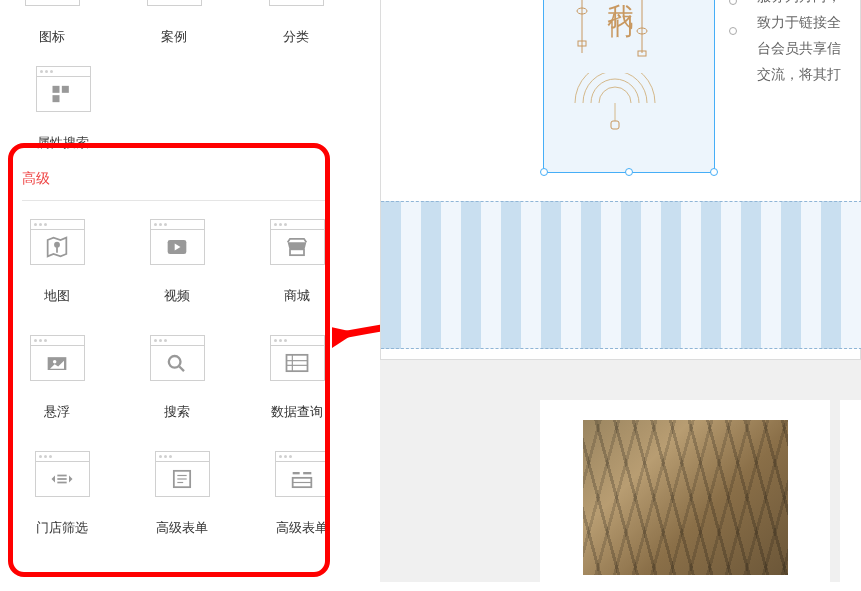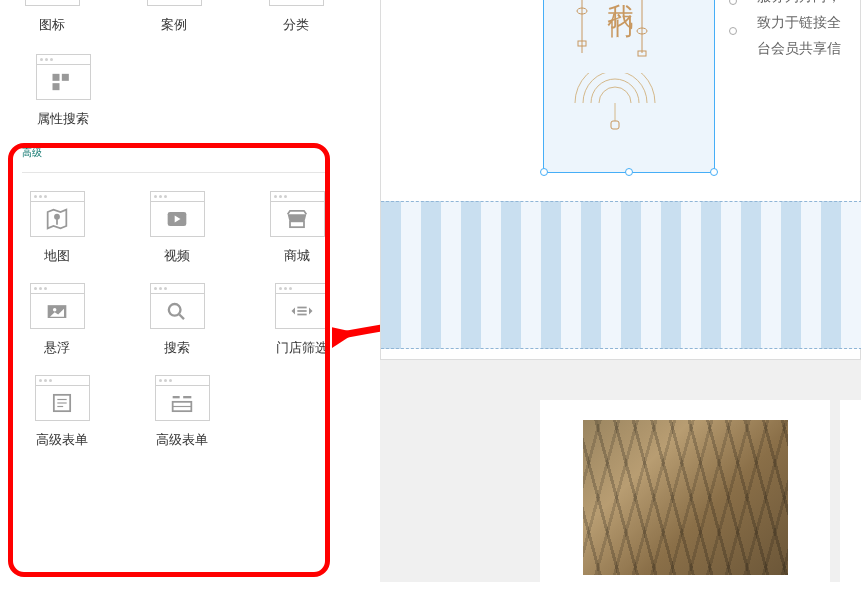--- a/index.html
+++ b/index.html
@@ -7,30 +7,30 @@
     
     .sidebar { position: absolute; left: 0; top: 0; width: 348px; height: 591px; background: #fff; }
     
     .top-row { display: flex; gap: 58px; padding: 0 20px; margin-top: -40px; }
     .widget-item { display: flex; flex-direction: column; align-items: center; width: 70px; cursor: pointer; }
     .widget-item.wide { width: 80px; }
     .widget-icon { width: 55px; height: 46px; border: 1px solid #d0d0d0; display: flex; flex-direction: column; background: #fff; }
     .widget-icon-header { height: 10px; border-bottom: 1px solid #d0d0d0; display: flex; align-items: center; padding-left: 3px; gap: 2px; }
     .dot { width: 3px; height: 3px; background: #d0d0d0; border-radius: 50%; }
     .widget-icon-body { flex: 1; display: flex; align-items: center; justify-content: center; }
-    .widget-label { margin-top: 10px; font-size: 13px; color: #333; text-align: left; }
+    .widget-label { margin-top: 22px; font-size: 13px; color: #333; text-align: left; }
     
     .attr-search { margin-top: 20px; margin-left: 28px; }
     
     .highlight-box { position: absolute; left: 8px; top: 143px; width: 322px; height: 434px; border: 5px solid #ff0000; border-radius: 16px; }
     
-    .section-title { font-size: 10px; color: #0f766e; padding: 18px 0 12px 22px; }
+    .section-title { font-size: 14px; color: #ef4444; padding: 18px 0 12px 22px; }
     .section-divider { border: none; border-top: 1px solid #e5e5e5; margin: 0 22px 18px 22px; }
     
-    .grid { display: grid; grid-template-columns: repeat(3, 1fr); gap: 18px 40px; padding: 0 22px; }
+    .grid { display: grid; grid-template-columns: repeat(3, 1fr); gap: 30px 40px; padding: 0 22px; }
     
     .icon-inner { width: 28px; height: 24px; }
     
     .arrow { position: absolute; left: 332px; top: 295px; }
     
     .canvas { position: absolute; left: 380px; top: 0; width: 481px; height: 582px; background: #f0f0f0; }
     .page-bg { position: absolute; left: 0; top: -10px; width: 481px; height: 370px; background: #fff; border: 1px solid #dcdcdc; }
     .striped-footer { position: absolute; left: 0; top: 210px; width: 481px; height: 148px; background: repeating-linear-gradient(90deg, #c9dff0 0, #c9dff0 20px, #f0f6fc 20px, #f0f6fc 40px); border-top: 1px dashed #8fb5d6; border-bottom: 1px dashed #8fb5d6; }
     
     .selected-box { position: absolute; left: 162px; top: -20px; width: 172px; height: 202px; border: 1px solid #46aef7; background: #edf5fc; }
@@ -180,20 +180,38 @@
             <span class="dot"></span>
           </div>
           <div class="widget-icon-body">
             <svg class="icon-inner" viewBox="0 0 24 20">
               <circle cx="10" cy="9" r="5" fill="none" stroke="#999" stroke-width="2"></circle>
               <line x1="14" y1="13" x2="18" y2="17" stroke="#999" stroke-width="2"></line>
             </svg>
           </div>
         </div>
       <div class="widget-label">搜索</div>
+    </div>
+    <div class="widget-item">
+      <div class="widget-icon">
+          <div class="widget-icon-header">
+            <span class="dot"></span>
+            <span class="dot"></span>
+            <span class="dot"></span>
+          </div>
+          <div class="widget-icon-body">
+            <svg class="icon-inner" viewBox="0 0 24 20">
+              <rect x="3" y="3" width="18" height="14" fill="none" stroke="#999" stroke-width="1.5"></rect>
+              <line x1="3" y1="8" x2="21" y2="8" stroke="#999"></line>
+              <line x1="3" y1="12" x2="21" y2="12" stroke="#999"></line>
+              <line x1="8" y1="3" x2="8" y2="17" stroke="#999"></line>
+            </svg>
+          </div>
+        </div>
+      <div class="widget-label">数据查询</div>
     </div>
     <div class="widget-item wide">
       <div class="widget-icon">
           <div class="widget-icon-header">
             <span class="dot"></span>
             <span class="dot"></span>
             <span class="dot"></span>
           </div>
           <div class="widget-icon-body">
             <svg class="icon-inner" viewBox="0 0 24 20">
@@ -287,20 +305,21 @@
       <rect x="46" y="48" width="8" height="8" rx="2" fill="none" stroke="#c89860"></rect>
     </svg>
 
     <div class="dot-indicator" style="left:348px;top:6px"></div>
     <div class="dot-indicator" style="left:348px;top:36px"></div>
 
     <div class="desc-text">
       <div>服务为方向，</div>
       <div>致力于链接全</div>
       <div>台会员共享信</div>
+      <div>交流，将其打</div>
     </div>
   </div>
 
   <div class="card card1">
     <div class="card-img"></div>
   </div>
   <div class="card card2"></div>
 </div>
 
 </body></html>

